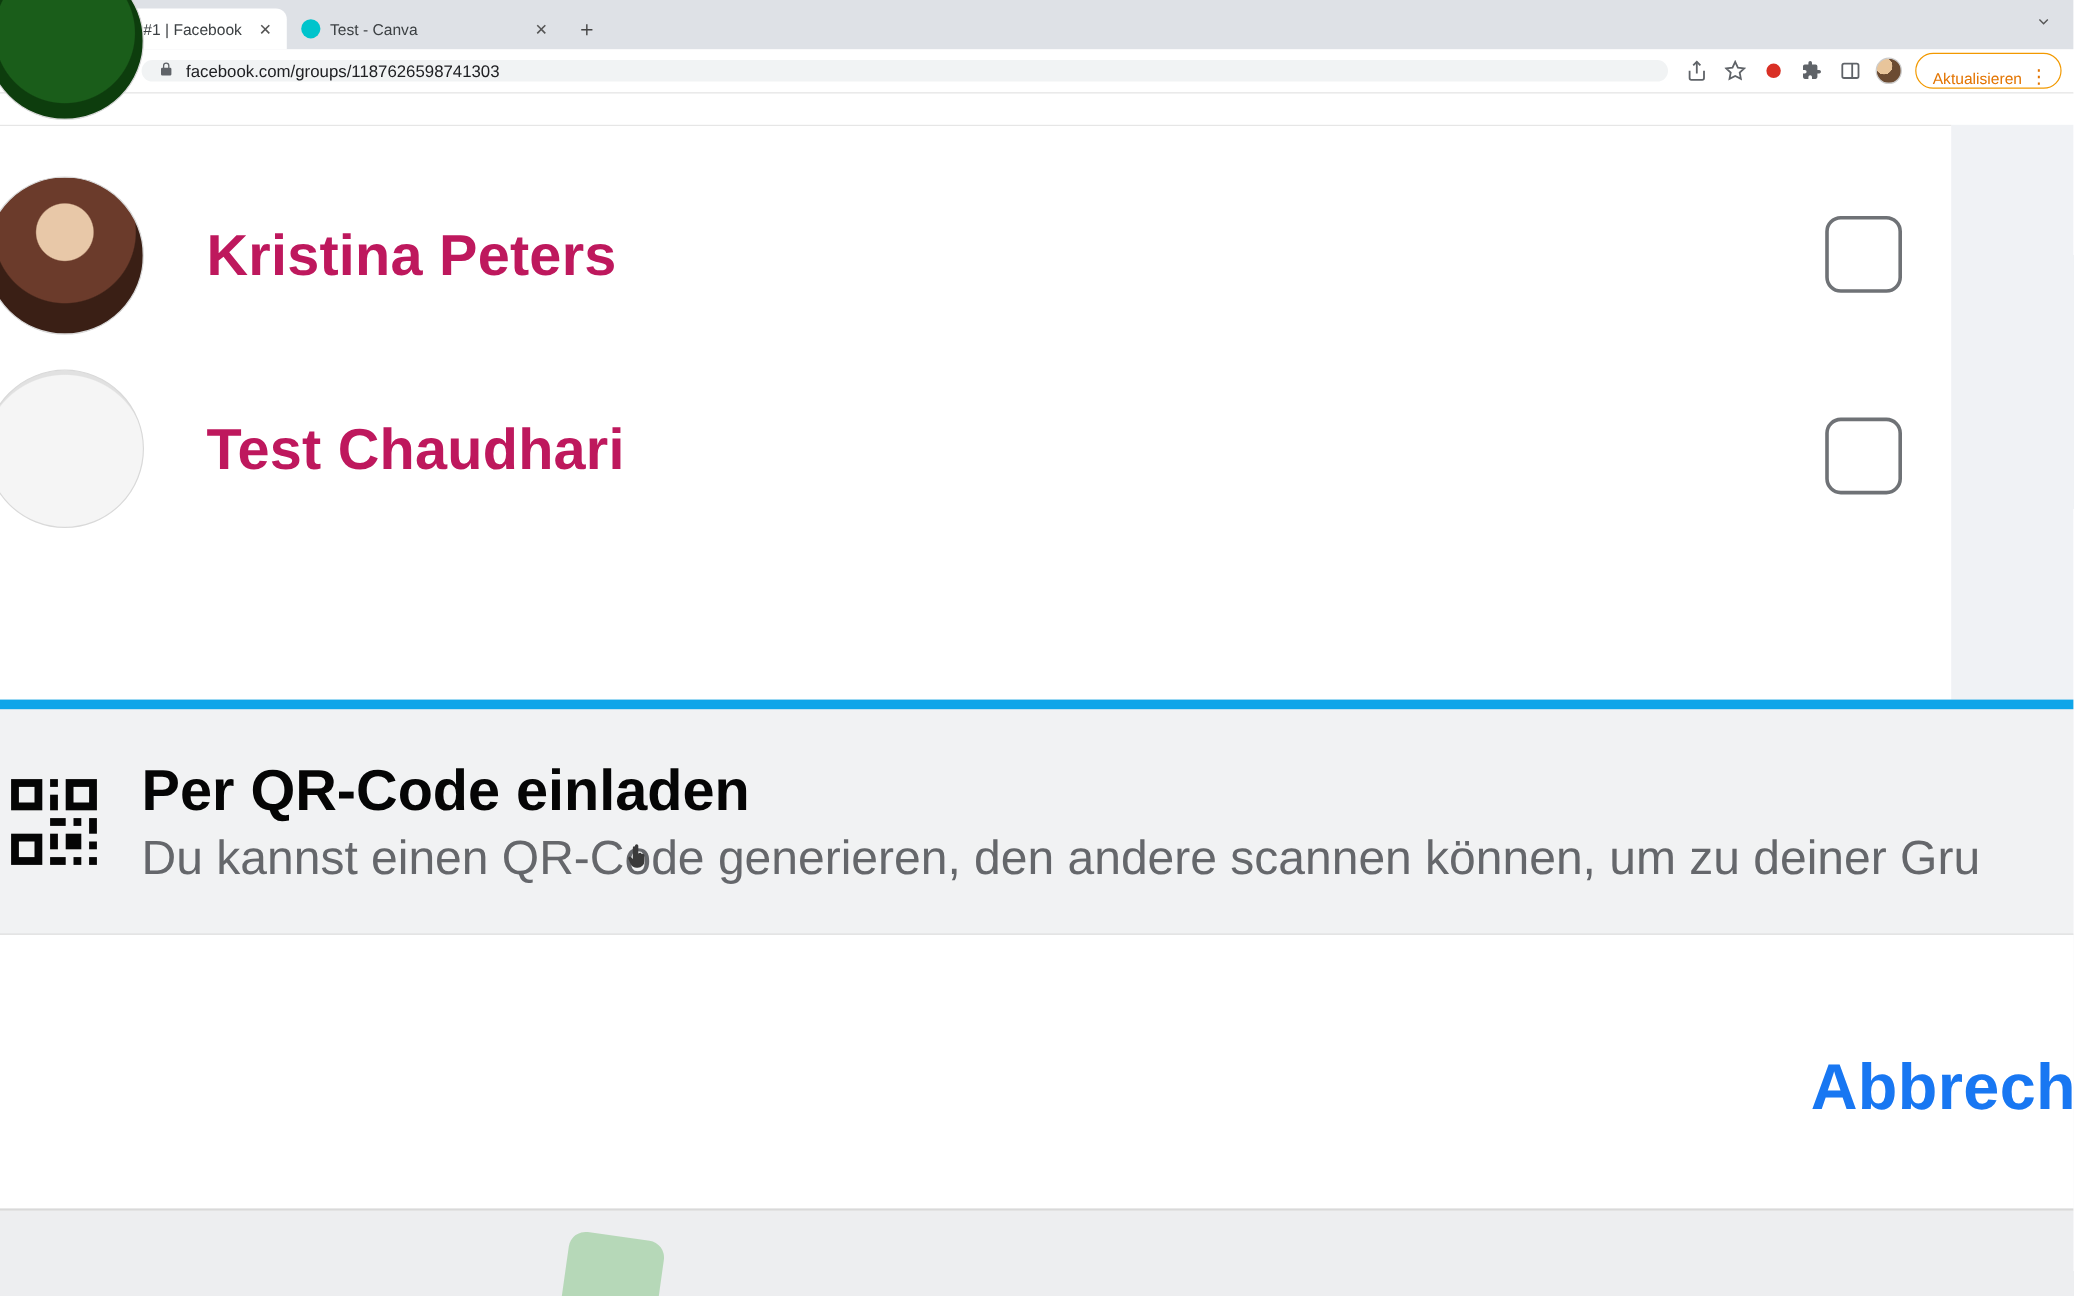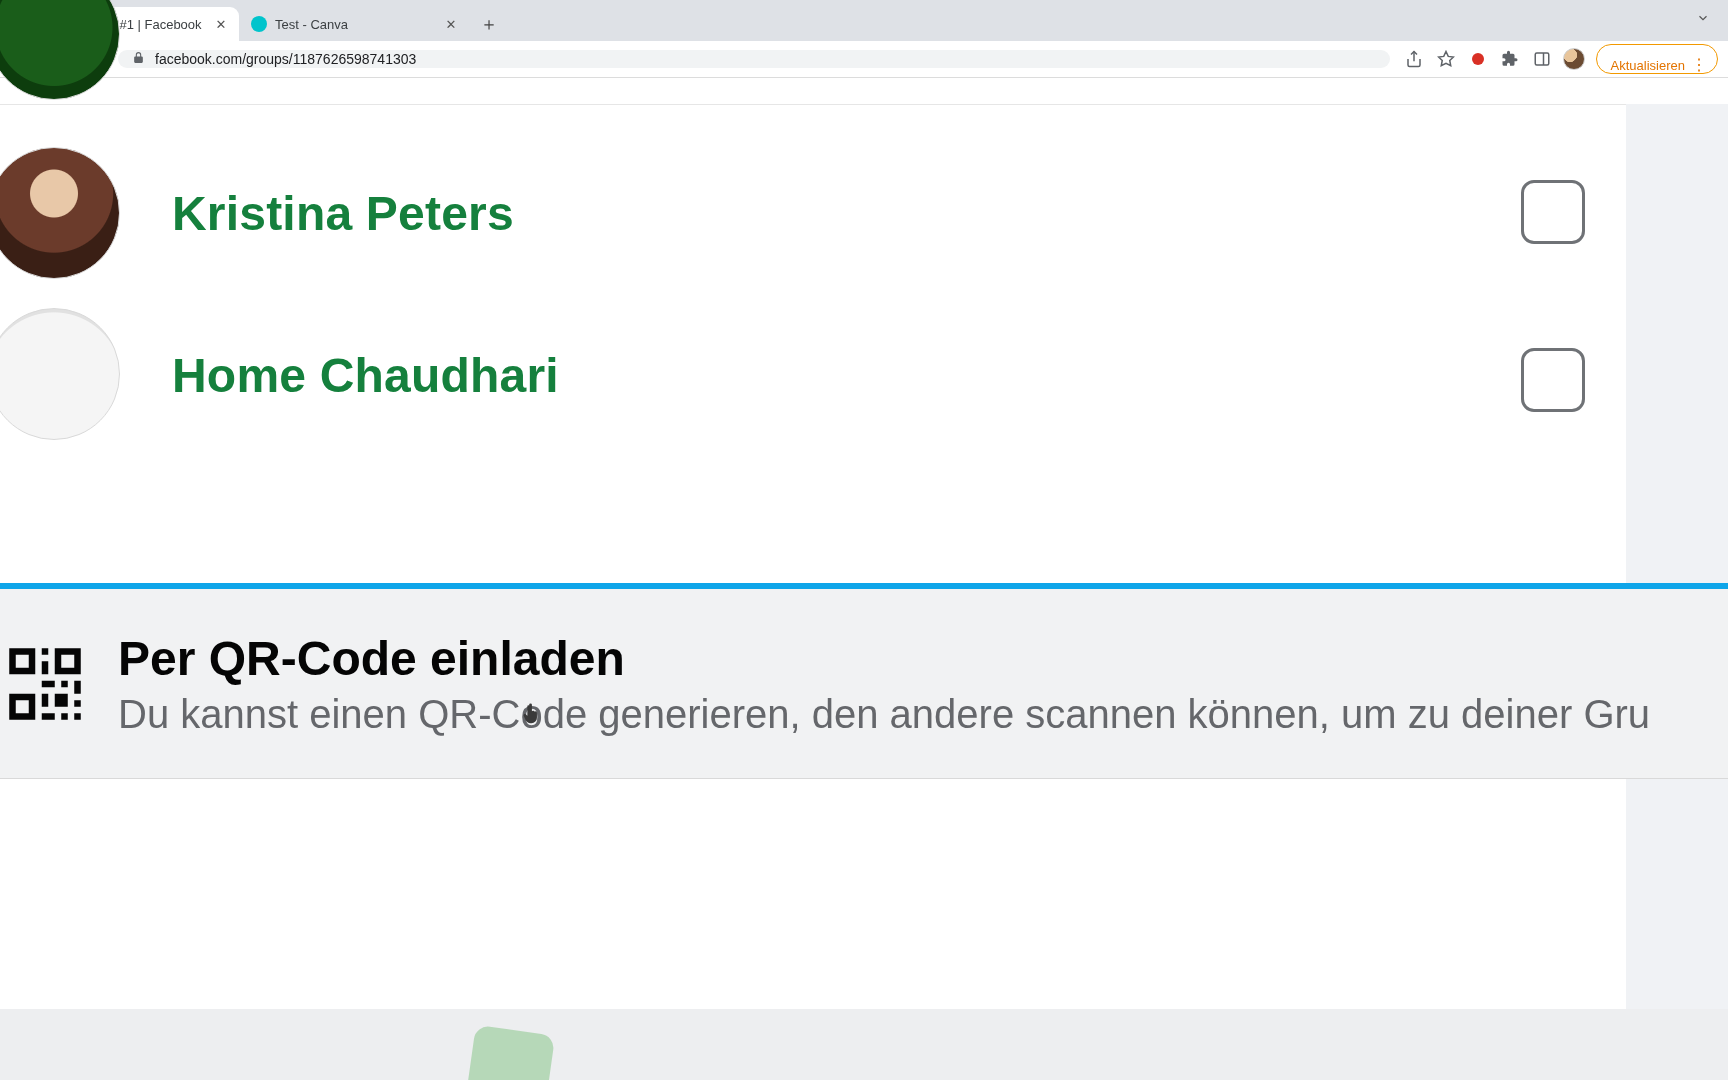--- a/index.html
+++ b/index.html
@@ -138,21 +138,21 @@
     flex:0 0 132px;
     border:1px solid #d9d9d9;
     background:#ccc;
   }
   .avatar.a1 { background: radial-gradient(circle at 50% 45%, #1a5d1a 0 60%, #0d3d0d 61% 100%); }
   .avatar.a2 { background: radial-gradient(circle at 50% 35%, #e8c8a8 0 22%, #6b3b2b 23% 55%, #3a1f15 56% 100%); }
   .avatar.a3 { background: radial-gradient(circle at 50% 55%, #f5f5f5 0 70%, #e1e1e1 71% 100%); }
   .member-name {
     font-size:48px;
     font-weight:600;
-    color:#15803d;
+    color:#be185d;
     margin-left:52px;
     letter-spacing:0.2px;
   }
   .member-check {
     position:absolute;
     right:143px;
     width:64px; height:64px;
     border:3px solid #6f7276;
     border-radius:13px;
   }
@@ -169,21 +169,21 @@
   .row2 .member-name { margin-top:40px; }
   .row2 .member-check { top:40px; }
 
   
   .qr-card {
     position:absolute;
     left:0; right:0;
     top:505px;
     height:196px;
     background:#f1f2f3;
-    border-top:6px solid #0ea5e9;
+    border-top:8px solid #0ea5e9;
     border-bottom:1px solid #d9d9d9;
     padding-left:6px;
     display:flex;
     align-items:center;
     gap:34px;
   }
   .qr-icon {
     width:78px; height:78px;
     flex:0 0 78px;
   }
@@ -345,21 +345,21 @@
     </div>
 
     <div class="member-row row1">
       <div class="avatar a2"></div>
       <div class="member-name">Kristina Peters</div>
       <div class="member-check"></div>
     </div>
 
     <div class="member-row row2">
       <div class="avatar a3"></div>
-      <div class="member-name">Home Chaudhari</div>
+      <div class="member-name">Test Chaudhari</div>
       <div class="member-check"></div>
     </div>
   </div>
 
   <div class="qr-card">
     <div class="qr-icon">
       <svg viewBox="0 0 24 24" fill="#050505">
         <rect x="1" y="1" width="8" height="8"></rect>
           <rect x="3" y="3" width="4" height="4" fill="#f1f2f3"></rect>
         <rect x="15" y="1" width="8" height="8"></rect>
@@ -384,18 +384,21 @@
       <div class="qr-sub">Du kannst einen QR-Code generieren, den andere scannen können, um zu deiner Gru</div>
     </div>
   </div>
 
   <div class="hand-cursor">
     <svg viewBox="0 0 24 24" fill="#3a3a3a">
         <path d="M10 2a1.5 1.5 0 0 1 3 0v7l1-.5a1.5 1.5 0 0 1 2 1l.5-.2a1.5 1.5 0 0 1 2 1.3V16a6 6 0 0 1-6 6h-1a6 6 0 0 1-5.4-3.4L4 14a1.5 1.5 0 0 1 2.3-1.8L8 14V4a1.5 1.5 0 0 1 2-1.4z"></path>
       </svg>
   </div>
 
+  <div class="modal-footer">
+    <div class="cancel-link">Abbrech</div>
+  </div>
 
   <div class="dim-below">
     <div class="hint-shape"></div>
   </div>
 
 </div>
 
 </body></html>

